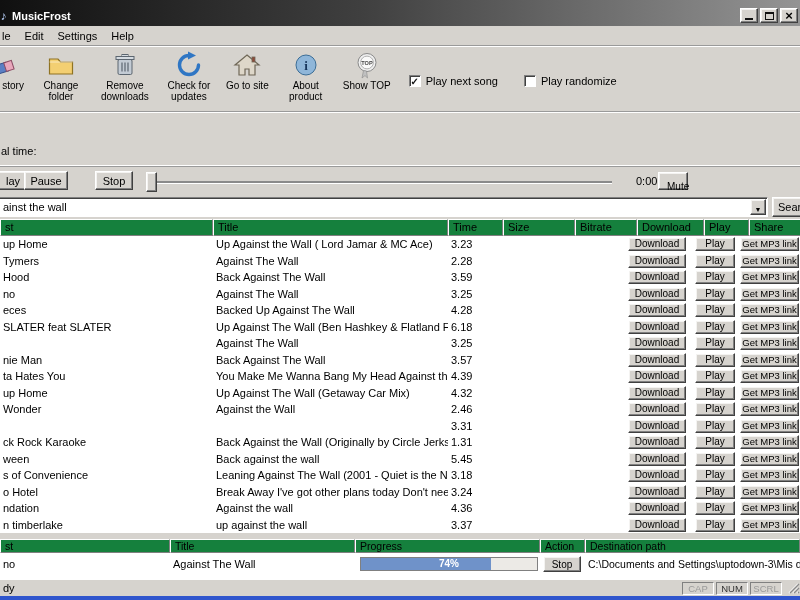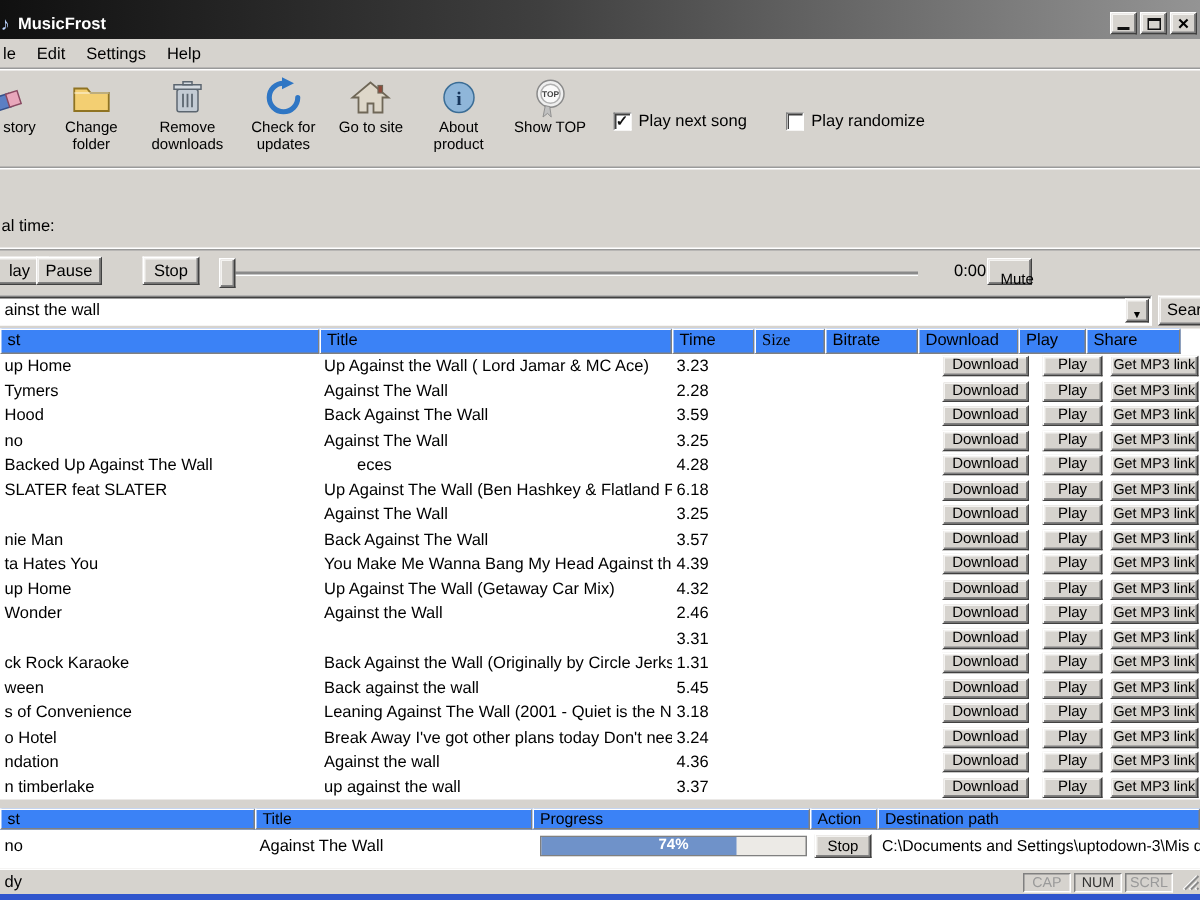--- a/index.html
+++ b/index.html
@@ -65,21 +65,21 @@
     border:1px solid;border-color:#808080 #ffffff #ffffff #808080;box-shadow:inset 1px 1px 0 #404040;}
   .combo-input{position:absolute;left:2px;top:1px;width:calc(100% - 24px);height:16px;border:none;outline:none;
     font-family:"Liberation Sans",sans-serif;font-size:11px;background:transparent;padding:0 0 0 2px;}
   .combo-arrow{position:absolute;right:1px;top:1px;width:16px;height:16px;padding:0;}
   .arrow-glyph{font-size:7px;line-height:14px;}
   .search-btn{position:absolute;left:772px;top:2px;width:40px;height:20px;font-size:11px;text-align:left;padding:0 0 0 5px;}
 
   
   .listview{position:absolute;top:219px;left:0;width:100%;height:314px;background:#fff;}
   .list-header{display:flex;height:17px;}
-  .hcell{box-sizing:border-box;border:1px solid;border-color:#fff #808080 #808080 #fff;background:#3b82f6;
+  .hcell{box-sizing:border-box;border:1px solid;border-color:#fff #808080 #808080 #fff;background:#15803d;
     padding:1px 4px;font-size:11px;overflow:hidden;white-space:nowrap;flex:none;}
   .list-rows{height:297px;overflow:hidden;}
   .lrow{display:flex;height:16.5px;align-items:center;}
   .cell{box-sizing:border-box;padding:0 3px;white-space:nowrap;overflow:hidden;font-size:11px;flex:none;}
   .bc{display:flex;align-items:center;padding:0 0 0 3px;}
   .rbtn{height:14px;font-size:10px;padding:0;line-height:12px;}
   .rbtn.dl{width:58px;}
   .rbtn.pl{width:40px;}
   .rbtn.sh{width:59px;font-size:9.5px;}
 
@@ -238,21 +238,21 @@
       <button class="btn3d combo-arrow"><span class="arrow-glyph">▼</span></button>
     </div>
     <button class="btn3d search-btn">Sear</button>
   </div>
 
   <div class="listview">
     <div class="list-header">
         <div class="hcell" style="width: 213px;">st</div>
         <div class="hcell" style="width: 235px;">Title</div>
         <div class="hcell" style="width: 55px;">Time</div>
-        <div class="hcell" style="width: 47px; font-family: Liberation Serif, serif;">Size</div>
+        <div class="hcell" style="width: 72px;">Size</div>
         <div class="hcell" style="width: 62px;">Bitrate</div>
         <div class="hcell" style="width: 67px;">Download</div>
         <div class="hcell" style="width: 45px;">Play</div>
         <div class="hcell" style="width: 63px;">Share</div>
       </div>
     <div class="list-rows">
         <div class="lrow">
           <div class="cell" style="width: 213px;">up Home</div>
           <div class="cell" style="width: 235px;">Up Against the Wall ( Lord Jamar &amp; MC Ace)</div>
           <div class="cell" style="width: 55px;">3.23</div>
@@ -310,22 +310,22 @@
             <button class="btn3d rbtn dl">Download</button>
           </div>
           <div class="cell bc" style="width: 45px;">
             <button class="btn3d rbtn pl">Play</button>
           </div>
           <div class="cell bc" style="width: 63px;">
             <button class="btn3d rbtn sh">Get MP3 link</button>
           </div>
         </div>
         <div class="lrow">
+          <div class="cell" style="width: 213px;">eces</div>
           <div class="cell" style="width: 235px;">Backed Up Against The Wall</div>
-          <div class="cell" style="width: 213px;">eces</div>
           <div class="cell" style="width: 55px;">4.28</div>
           <div class="cell" style="width: 60px;"></div>
           <div class="cell" style="width: 62px;"></div>
           <div class="cell bc" style="width: 67px;">
             <button class="btn3d rbtn dl">Download</button>
           </div>
           <div class="cell bc" style="width: 45px;">
             <button class="btn3d rbtn pl">Play</button>
           </div>
           <div class="cell bc" style="width: 63px;">

